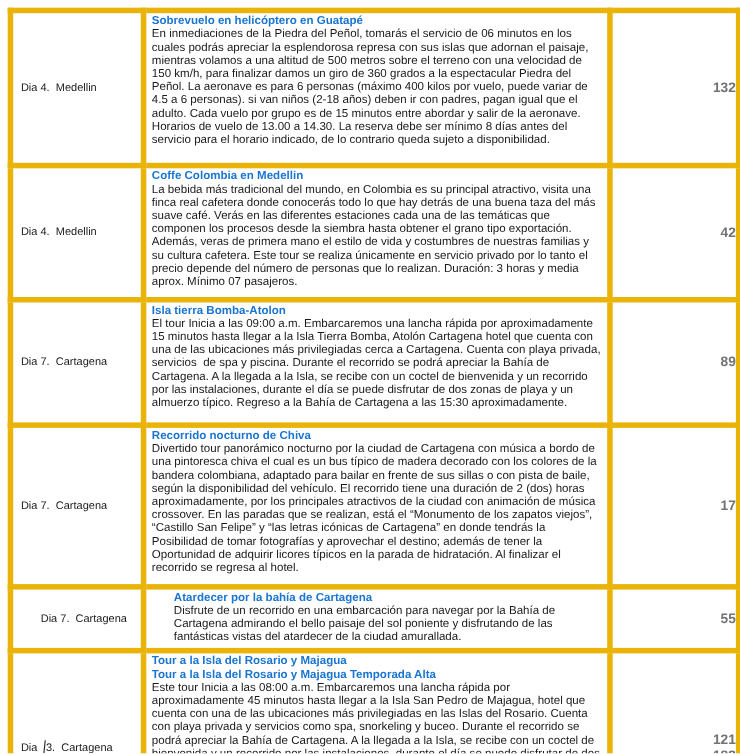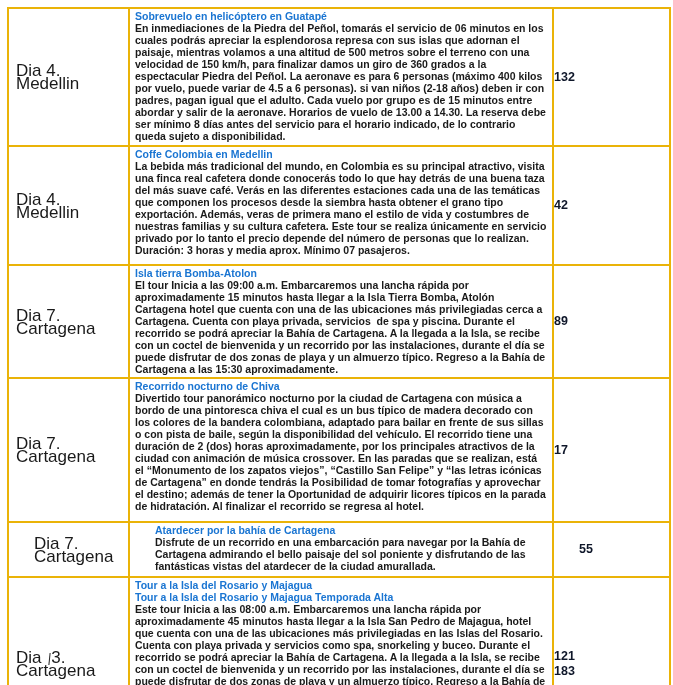--- a/index.html
+++ b/index.html
@@ -18,60 +18,59 @@
   }
   table.itinerary {
     position: absolute;
     left: 7px;
     top: 7px;
     border-collapse: collapse;
     table-layout: fixed;
     width: 662px;
   }
   td {
-    border: 2px solid #eab308;
+    border: 5px solid #eab308;
     padding: 0;
     overflow: hidden;
   }
   col.c-day   { width: 121px; }
   col.c-desc  { width: 424px; }
   col.c-price { width: 117px; }
 
   td.day {
     vertical-align: middle;
     padding: 2px 4px 2px 7px;
-    font-size: 17px;
+    font-size: 10px;
     line-height: 13px;
     white-space: pre-wrap;
     color: #1a1a1a;
   }
   td.desc {
     vertical-align: top;
     padding: 1px 5px 2px 5px;
     font-size: 10.5px;
     line-height: 12px;
     letter-spacing: 0;
     color: #1a1a1a;
   }
   td.price {
     vertical-align: middle;
-    text-align: left;
+    text-align: right;
     font-size: 12.5px;
     font-weight: bold;
     line-height: 15px;
-    color: #0f172a;
+    color: #737373;
   }
   .title {
     color: #1a75d2;
     font-weight: bold;
     white-space: pre-wrap;
   }
   .body-text {
     white-space: pre-wrap;
-    font-weight: bold;
   }
   .caret {
     display: inline-block;
     width: 1px;
     height: 12px;
     background: #222222;
     margin: 0 1px -2px 3px;
     transform: skewX(-6deg);
   }
   

